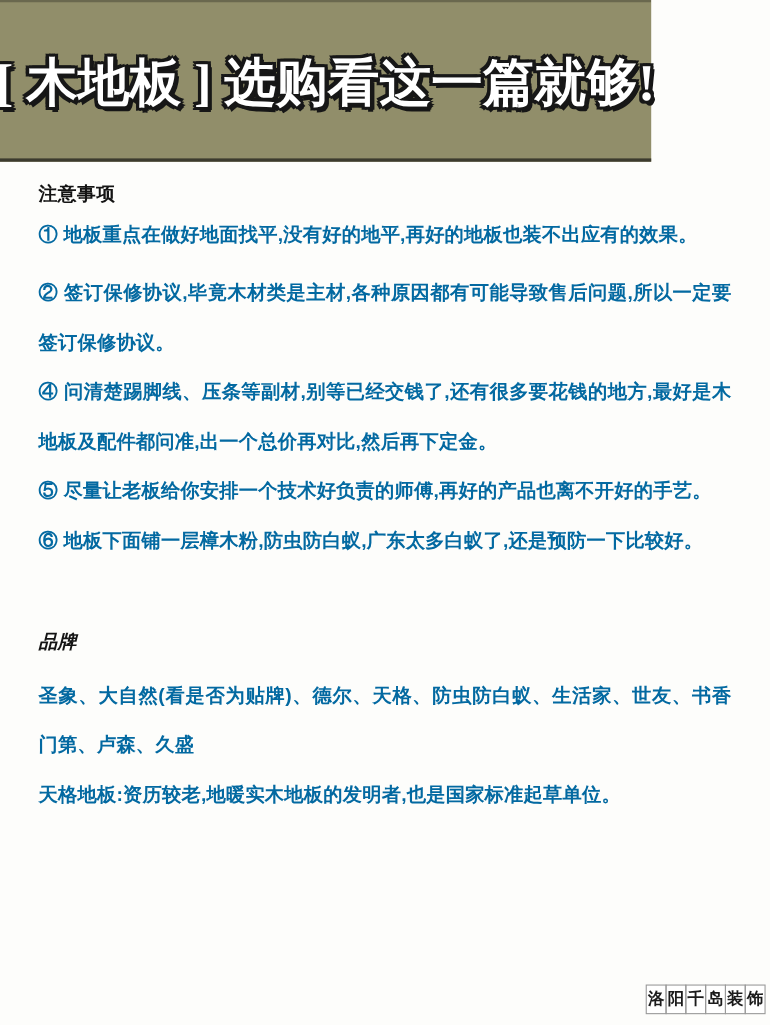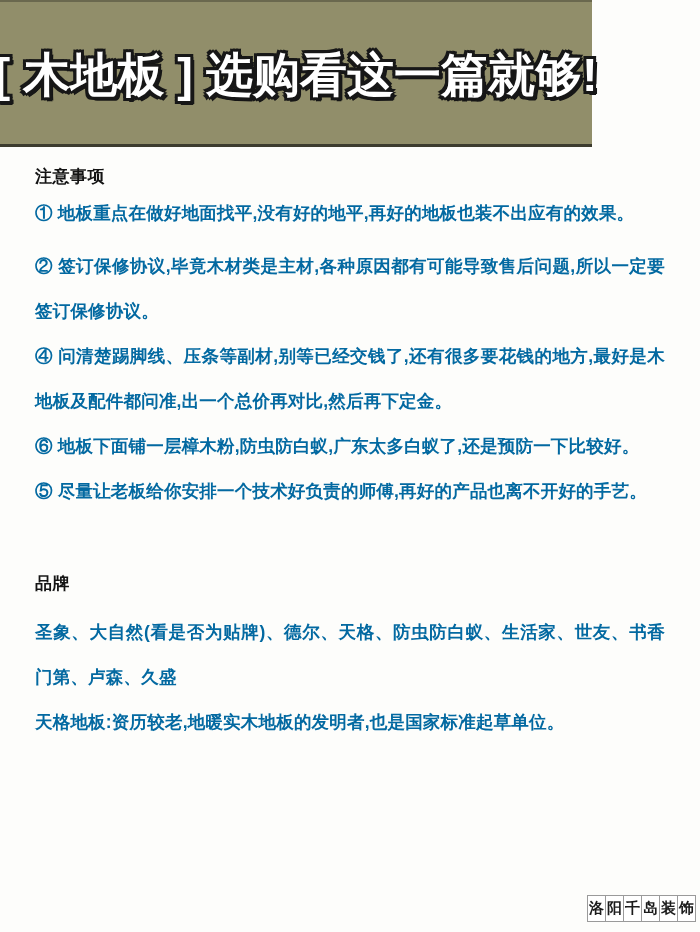--- a/index.html
+++ b/index.html
@@ -16,20 +16,21 @@
   
   .poster-header {
     width: 592px;
     height: 147px;
     background: #918e6a;
     border-bottom: 3px solid #3c3b2e;
     box-shadow: inset 0 2px 0 rgba(35, 35, 25, 0.35);
     display: flex;
     align-items: center;
     justify-content: center;
+    font-family: Liberation Serif, serif;
   }
   .poster-title {
     margin: 0;
     padding-top: 6px;
     font-size: 47px;
     font-weight: 900;
     letter-spacing: 0px;
     white-space: nowrap;
     color: #ffffff;
     text-shadow:
@@ -62,20 +63,21 @@
     line-height: 45px;
     letter-spacing: 0.2px;
     color: #0369a1;
     text-align: justify;
   }
   .notes p:first-of-type { margin-bottom: 8px; }
 
   .brands .section-heading {
     margin-top: 56px;
     margin-bottom: 12px;
+    font-style: italic;
   }
 
   
   .watermark {
     position: absolute;
     right: 4px;
     bottom: 10px;
     display: flex;
     background: rgba(255, 255, 255, 0.92);
   }
@@ -101,22 +103,22 @@
   <h1 class="poster-title">[ 木地板 ] 选购看这一篇就够!</h1>
 </div>
 
 <div class="content">
 
   <div class="notes">
     <h2 class="section-heading">注意事项</h2>
     <p>① 地板重点在做好地面找平,没有好的地平,再好的地板也装不出应有的效果。</p>
     <p>② 签订保修协议,毕竟木材类是主材,各种原因都有可能导致售后问题,所以一定要签订保修协议。</p>
     <p>④ 问清楚踢脚线、压条等副材,别等已经交钱了,还有很多要花钱的地方,最好是木地板及配件都问准,出一个总价再对比,然后再下定金。</p>
+    <p>⑤ 尽量让老板给你安排一个技术好负责的师傅,再好的产品也离不开好的手艺。</p>
     <p>⑥ 地板下面铺一层樟木粉,防虫防白蚁,广东太多白蚁了,还是预防一下比较好。</p>
-    <p>⑤ 尽量让老板给你安排一个技术好负责的师傅,再好的产品也离不开好的手艺。</p>
   </div>
 
   <div class="brands">
     <h2 class="section-heading">品牌</h2>
     <p>圣象、大自然(看是否为贴牌)、德尔、天格、防虫防白蚁、生活家、世友、书香门第、卢森、久盛</p>
     <p>天格地板:资历较老,地暖实木地板的发明者,也是国家标准起草单位。</p>
   </div>
 
 </div>
 

